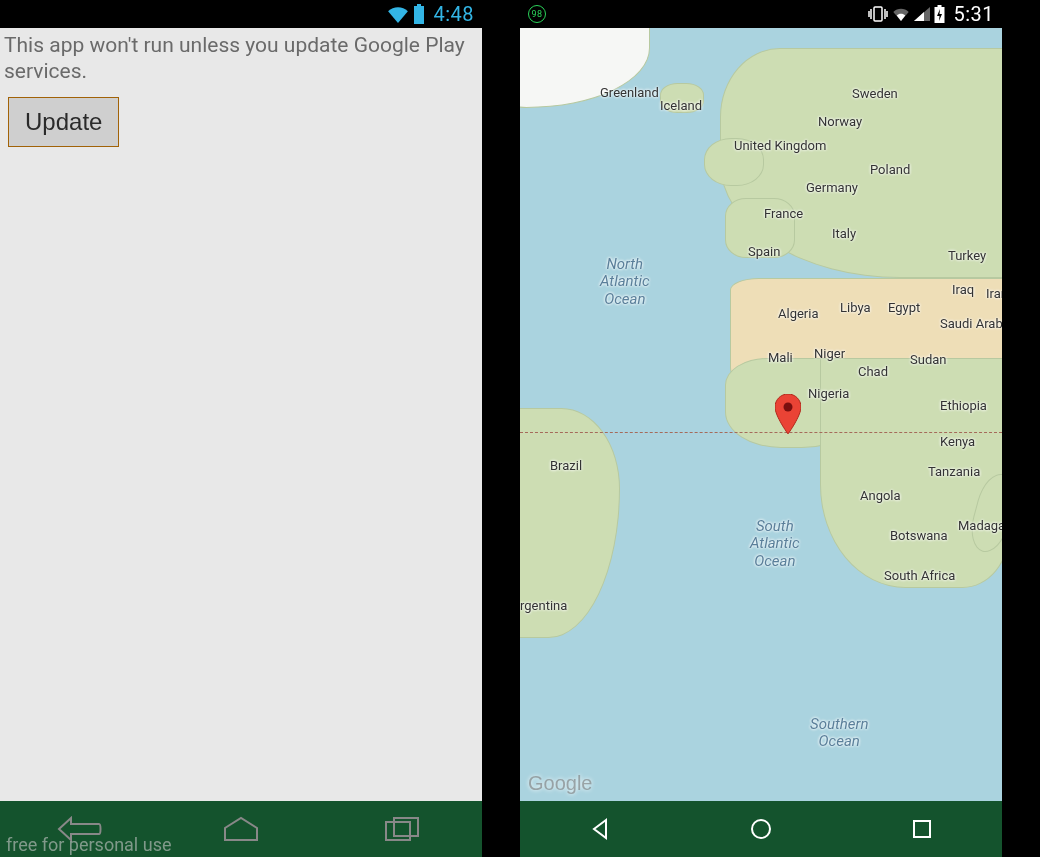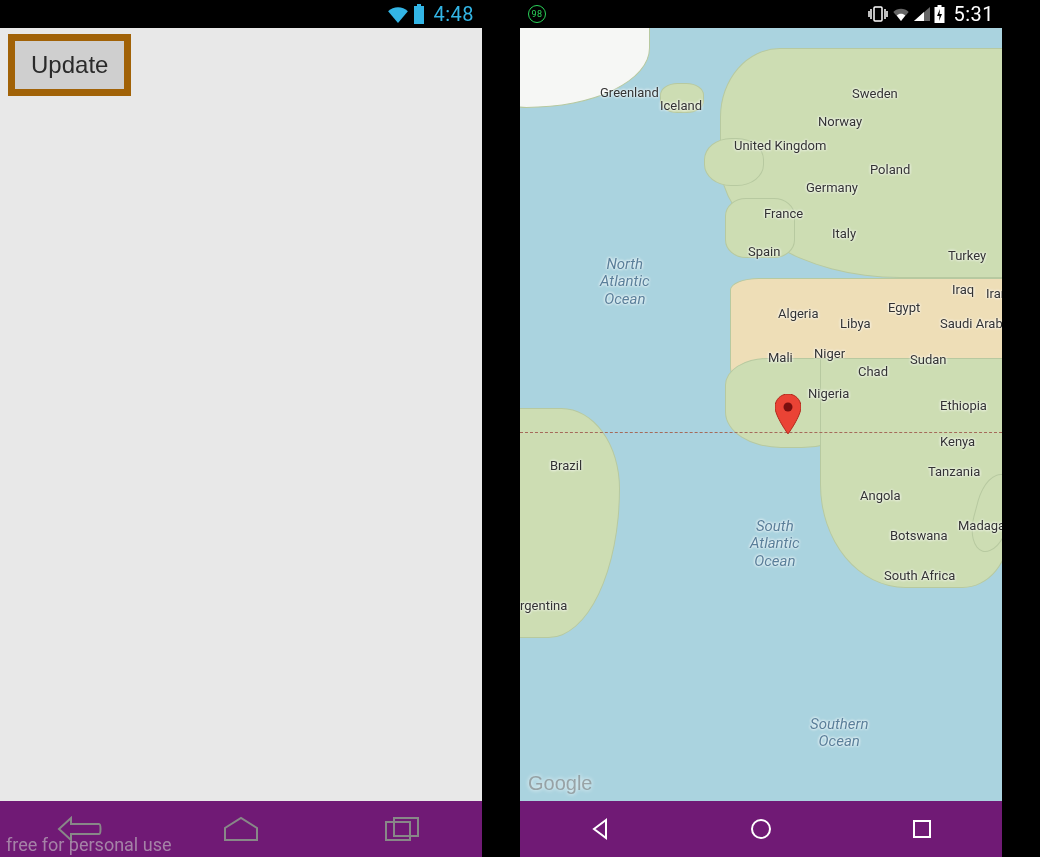--- a/index.html
+++ b/index.html
@@ -50,40 +50,40 @@
     position: relative;
   }
   .msg {
     padding: 4px 6px 6px 4px;
     color: #6a6a6a;
     font-size: 21px;
   }
   .update-btn {
     margin: 6px 8px;
     background: #cfcfcf;
-    border: 7px solid #a16207;
+    border: 1px solid #a16207;
     color: #2a2a2a;
     font-size: 24px;
     padding: 10px 16px;
     cursor: pointer;
     display: inline-block;
   }
   .watermark {
     position: absolute;
     left: 6px;
     bottom: 2px;
     font-size: 18px;
     color: rgba(200,200,200,.6);
     pointer-events: none;
   }
 
   
   .nav-bar {
     height: 56px;
-    background: #701a75;
+    background: #14532d;
     display: flex;
     align-items: center;
     justify-content: space-around;
   }
   .nav-btn {
     width: 56px; height: 40px;
     display: flex; align-items: center; justify-content: center;
     cursor: pointer;
   }
   .nav-btn svg { display: block; }
@@ -157,20 +157,21 @@
     <span class="icon">
       <svg width="12" height="20" viewBox="0 0 12 20">
           <rect x="4" y="0" width="4" height="2" fill="#33b5e5"></rect>
           <rect x="1" y="2" width="10" height="18" fill="#33b5e5"></rect>
         </svg>
     </span>
     <span class="status-time">4:48</span>
   </div>
 
   <div class="app-body-left">
+    <div class="msg">This app won't run unless you update Google Play services.</div>
     <button class="update-btn">Update</button>
   </div>
 
   <div class="nav-bar">
     <div class="nav-btn">
       <svg width="46" height="26" viewBox="0 0 46 26">
           <path fill="none" stroke="#888" stroke-width="2" d="M2 13 L14 2 L14 8 L42 8 C44 8 44 18 42 18 L14 18 L14 24 Z"></path>
         </svg>
     </div>
     <div class="nav-btn">
@@ -247,21 +248,21 @@
       <div class="map-label" style="left:350px;top:134px;">Poland</div>
       <div class="map-label" style="left:286px;top:152px;">Germany</div>
       <div class="map-label" style="left:244px;top:178px;">France</div>
       <div class="map-label" style="left:312px;top:198px;">Italy</div>
       <div class="map-label" style="left:228px;top:216px;">Spain</div>
       <div class="map-label" style="left:394px;top:220px;margin-left:34px;">Turkey</div>
       <div class="map-label" style="left:432px;top:254px;">Iraq</div>
       <div class="map-label" style="left:466px;top:258px;">Iran</div>
       <div class="map-label" style="left:420px;top:288px;">Saudi Arabia</div>
       <div class="map-label" style="left:368px;top:272px;">Egypt</div>
-      <div class="map-label" style="left:320px;top:288px;text-align:center;">Libya</div>
+      <div class="map-label" style="left:320px;top:272px;text-align:center;">Libya</div>
       <div class="map-label" style="left:258px;top:278px;">Algeria</div>
       <div class="map-label" style="left:248px;top:322px;text-align:center;">Mali</div>
       <div class="map-label" style="left:294px;top:318px;">Niger</div>
       <div class="map-label" style="left:338px;top:336px;">Chad</div>
       <div class="map-label" style="left:390px;top:324px;">Sudan</div>
       <div class="map-label" style="left:288px;top:358px;">Nigeria</div>
       <div class="map-label" style="left:420px;top:370px;">Ethiopia</div>
       <div class="map-label" style="left:420px;top:406px;">Kenya</div>
       <div class="map-label" style="left:408px;top:436px;">Tanzania</div>
       <div class="map-label" style="left:340px;top:460px;">Angola</div>

